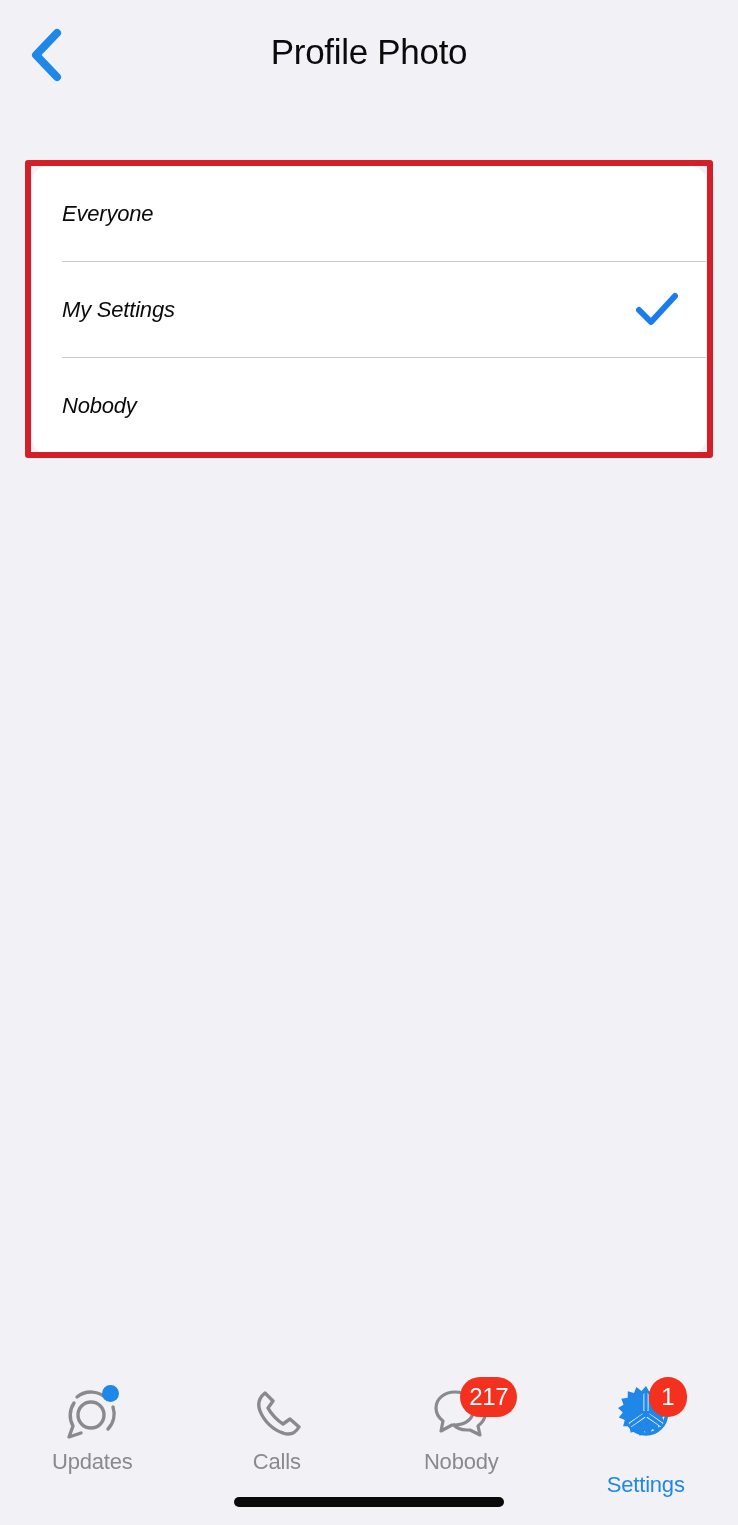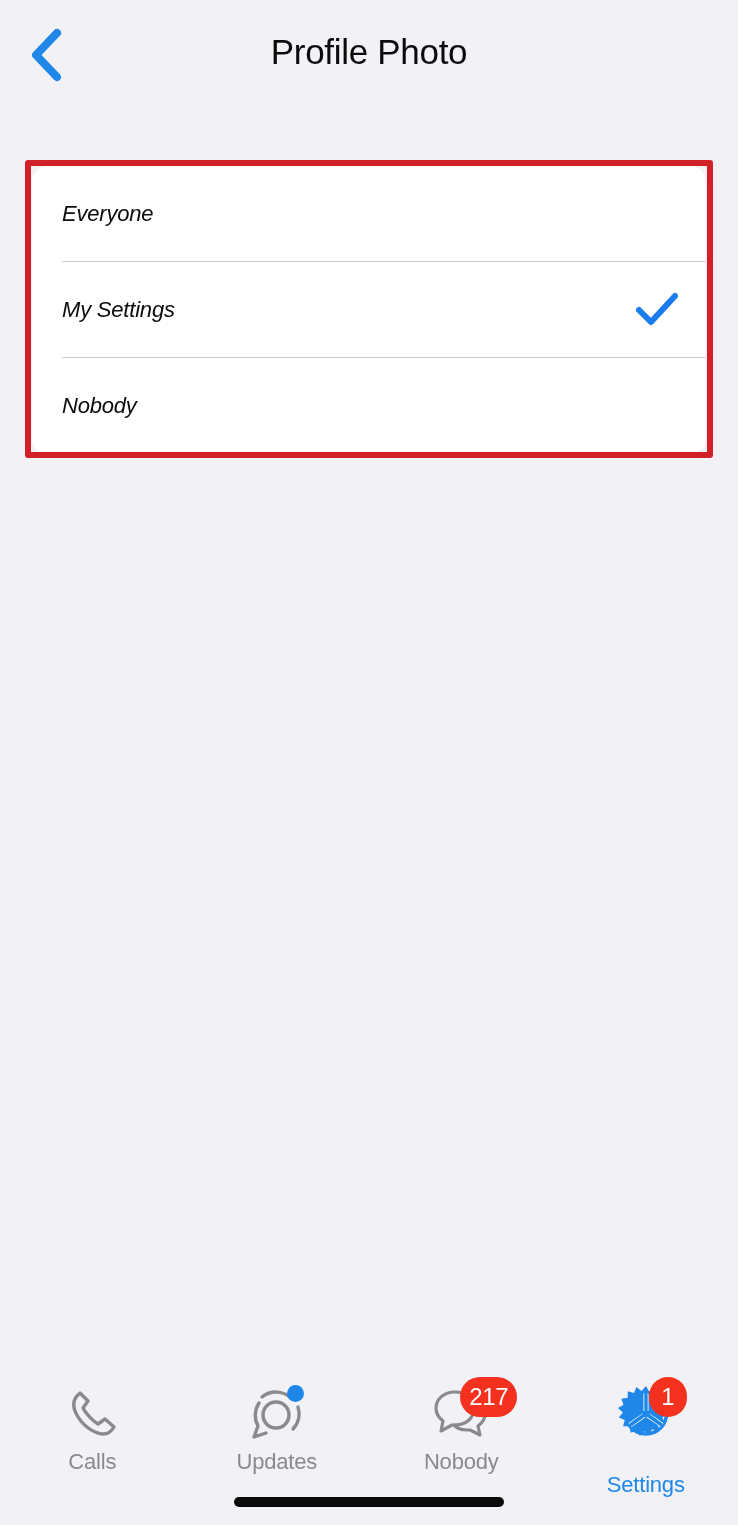--- a/index.html
+++ b/index.html
@@ -181,38 +181,38 @@
     </div>
 
   </div>
 
   <div class="annotation"></div>
 
   <div class="tab-bar">
 
     <div class="tab">
       <div class="tab-icon">
-        <svg width="54" height="54" viewBox="0 0 54 54">
-          <path d="M15 6 C10 10 7 16 10 24 C14 34 23 43 33 46 C41 49 46 45 49 40 L40 32 L33 37 C28 34 21 27 18 21 L23 14 Z" fill="none" stroke="#8a8a8e" stroke-width="3.4" stroke-linejoin="round" stroke-linecap="round"></path>
-        </svg>
-      </div>
-      <div class="tab-label">Calls</div>
-    </div>
-
-    <div class="tab">
-      <div class="tab-icon">
         <svg width="58" height="58" viewBox="0 0 58 58">
           <circle cx="28" cy="30" r="13" fill="none" stroke="#8a8a8e" stroke-width="3.4"></circle>
           <path d="M14 12 A22 22 0 0 1 44 14" fill="none" stroke="#8a8a8e" stroke-width="3.4" stroke-linecap="round"></path>
           <path d="M50 22 A22 22 0 0 1 45 44" fill="none" stroke="#8a8a8e" stroke-width="3.4" stroke-linecap="round"></path>
           <path d="M11 18 A22 22 0 0 0 10 41 L6 52 L18 48" fill="none" stroke="#8a8a8e" stroke-width="3.4" stroke-linecap="round" stroke-linejoin="round"></path>
         </svg>
         <span class="blue-dot"></span>
       </div>
       <div class="tab-label">Updates</div>
+    </div>
+
+    <div class="tab">
+      <div class="tab-icon">
+        <svg width="54" height="54" viewBox="0 0 54 54">
+          <path d="M15 6 C10 10 7 16 10 24 C14 34 23 43 33 46 C41 49 46 45 49 40 L40 32 L33 37 C28 34 21 27 18 21 L23 14 Z" fill="none" stroke="#8a8a8e" stroke-width="3.4" stroke-linejoin="round" stroke-linecap="round"></path>
+        </svg>
+      </div>
+      <div class="tab-label">Calls</div>
     </div>
 
 
     <div class="tab">
       <div class="tab-icon">
         <svg width="58" height="54" viewBox="0 0 58 54">
           <path d="M23 5 C12 5 4 12 4 21 C4 26 7 31 11 34 L9 44 L20 38 C21 38 22 38 23 38 C34 38 42 31 42 21 C42 12 34 5 23 5 Z" fill="none" stroke="#8a8a8e" stroke-width="3.2" stroke-linejoin="round"></path>
           <path d="M34 13 C45 13 53 19 53 27 C53 32 50 36 46 39 L48 48 L38 43 C37 43 36 43 35 43 C29 43 24 41 21 37" fill="none" stroke="#8a8a8e" stroke-width="3.2" stroke-linejoin="round"></path>
         </svg>
         <span class="badge">217</span>

